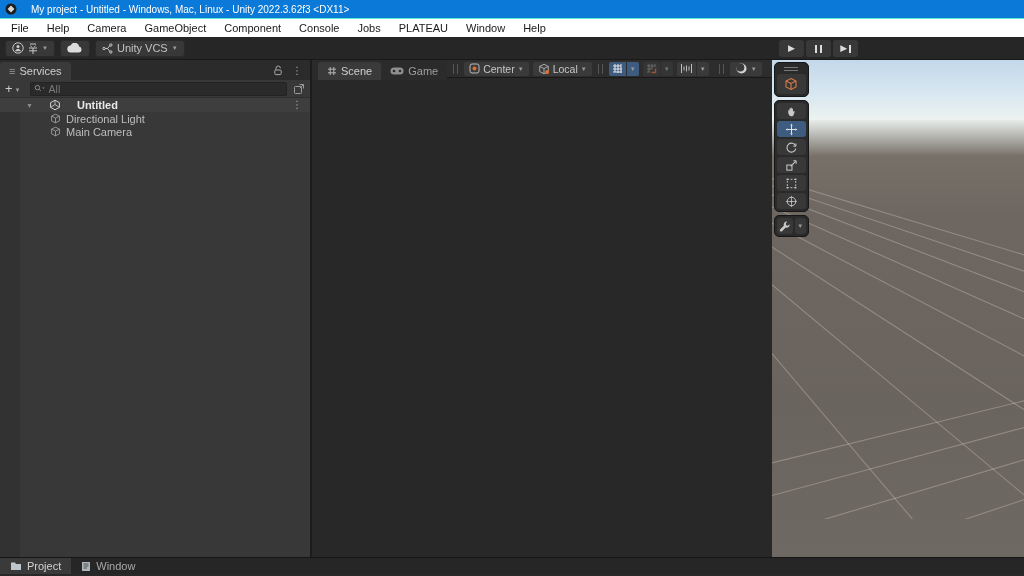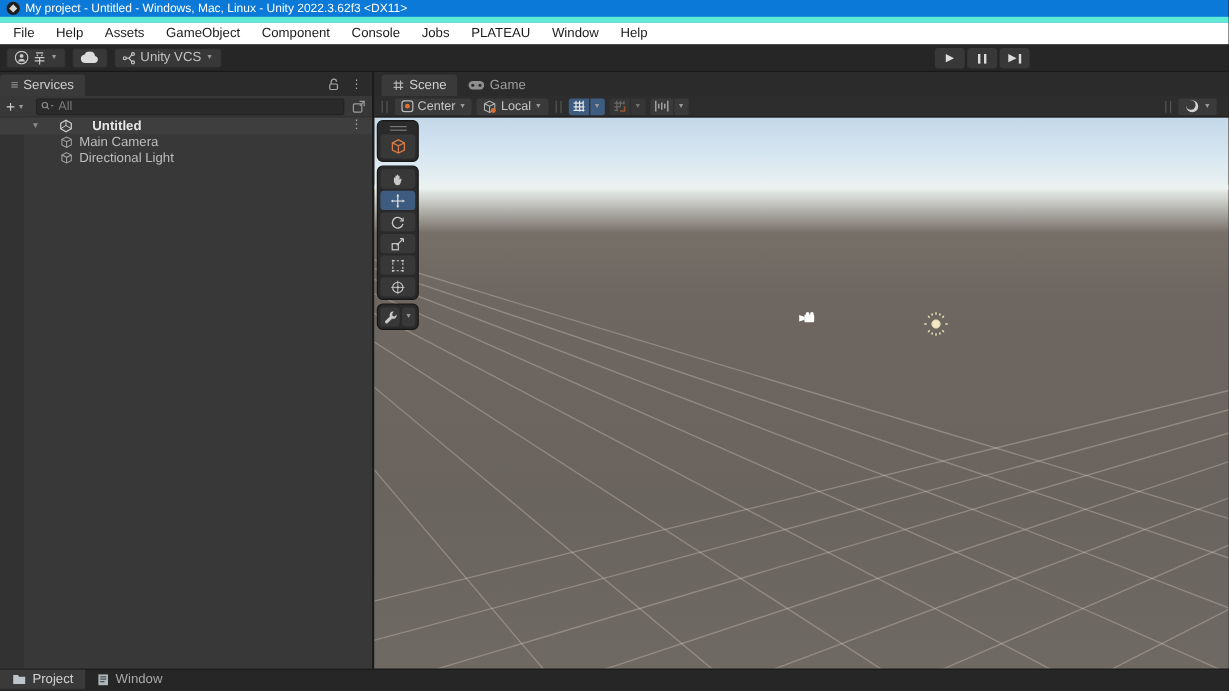--- a/index.html
+++ b/index.html
@@ -1,22 +1,22 @@
 <!DOCTYPE html>
 <html><head>
 <meta charset="utf-8">
 <style>
   * { box-sizing: border-box; margin: 0; padding: 0; }
   body { background:#000; }
   .window{width:1024px;height:576px;position:relative;overflow:hidden;background:#282828;
     font-family:"Liberation Sans",sans-serif;font-size:11px;color:#c2c2c2;}
 
   
-  .titlebar{height:19px;background:#0b79d7;display:flex;align-items:center;gap:4px;
-    padding-left:5px;color:#fff;font-size:10px;border-bottom:5px solid #5eead4;}
+  .titlebar{height:19px;background:#0b79d7;display:flex;align-items:center;gap:14px;
+    padding-left:5px;color:#fff;font-size:10px;border-bottom:1px solid #5eead4;}
 
   
   .menubar{height:18px;background:#ffffff;display:flex;align-items:center;padding-left:2px;
     color:#1a1a1a;font-size:11px;}
   .menu-item{padding:0 9px;line-height:18px;cursor:default;}
 
   
   .toolbar{height:23px;background:#262626;border-bottom:1px solid #191919;display:flex;
     align-items:center;padding-left:5px;position:relative;}
   .tb-btn{height:17px;background:#383838;border:1px solid #2a2a2a;border-radius:3px;
@@ -53,21 +53,21 @@
   .searchbox input::placeholder{color:#7a7a7a;}
   .pop-icn{margin-left:6px;}
   .tree{flex:1;background:linear-gradient(90deg,#323232 0,#323232 20px,#383838 20px);}
   .row{display:flex;align-items:center;color:#bdbdbd;}
   .scene-row{height:14px;background:#3e3e3e;padding-left:26px;gap:16px;color:#e8e8e8;font-weight:bold;}
   .row-kebab{margin-left:auto;padding-right:8px;font-weight:normal;}
   .child{height:13px;padding-left:50px;gap:5px;}
   .expander{font-size:7px;color:#8a8a8a;line-height:1;}
 
   
-  .scenepanel{flex:1;display:flex;flex-direction:column;min-width:0;}
+  .scenepanel{flex:1;display:flex;min-width:0;}
   .scenepanel .tab{margin-left:0;}
   .scenepanel .tabstrip{padding-left:6px;}
   .scene-toolbar{height:18px;background:#2d2d2d;border-bottom:1px solid #191919;
     display:flex;align-items:center;gap:4px;padding:0 4px;}
   .sgrip{width:5px;height:10px;border-left:1px solid #565656;border-right:1px solid #565656;margin:0 2px;}
   .sbtn{height:14px;background:#3a3a3a;border-radius:2px;display:flex;align-items:center;
     gap:3px;padding:0 5px;font-size:10.5px;color:#c6c6c6;}
   .grp{display:flex;gap:1px;}
   .ibtn{height:14px;background:#3a3a3a;display:flex;align-items:center;justify-content:center;padding:0 3px;}
   .grp .m{border-radius:2px 0 0 2px;}
@@ -117,21 +117,21 @@
     <svg width="12" height="12" viewBox="0 0 12 12">
         <circle cx="6" cy="6" r="5.5" fill="#1d1d1d"></circle>
         <path d="M6 2.6 9.4 6 6 9.4 2.6 6z" fill="#d8d8d8"></path>
       </svg>
     <span>My project - Untitled - Windows, Mac, Linux - Unity 2022.3.62f3 &lt;DX11&gt;</span>
   </div>
 
   <div class="menubar">
     <span class="menu-item">File</span>
     <span class="menu-item">Help</span>
-    <span class="menu-item">Assets</span>
+    <span class="menu-item">Camera</span>
     <span class="menu-item">GameObject</span>
     <span class="menu-item">Component</span>
     <span class="menu-item">Console</span>
     <span class="menu-item">Jobs</span>
     <span class="menu-item">PLATEAU</span>
     <span class="menu-item">Window</span>
     <span class="menu-item">Help</span>
   </div>
 
   <div class="toolbar">
@@ -220,28 +220,28 @@
               <path d="M6 1.2v4.3M6 5.5l4.4 2.8M6 5.5 1.6 8.3" stroke-width=".8"></path>
             </svg>
           <span>Untitled</span>
           <span class="kebab row-kebab">⋮</span>
         </div>
         <div class="row child">
           <svg width="11" height="11" viewBox="0 0 14 14" fill="none" stroke="#a2a2a2" stroke-width="1.1">
               <path d="M7 1.5 12 4v6l-5 2.5L2 10V4z"></path>
               <path d="M2 4l5 2.5L12 4M7 6.5v6"></path>
             </svg>
-          <span>Main Camera</span>
+          <span>Directional Light</span>
         </div>
         <div class="row child">
           <svg width="11" height="11" viewBox="0 0 14 14" fill="none" stroke="#a2a2a2" stroke-width="1.1">
               <path d="M7 1.5 12 4v6l-5 2.5L2 10V4z"></path>
               <path d="M2 4l5 2.5L12 4M7 6.5v6"></path>
             </svg>
-          <span>Directional Light</span>
+          <span>Main Camera</span>
         </div>
       </div>
     </div>
 
     <div class="scenepanel">
       <div class="tabstrip">
         <div class="tab active">
           <svg width="10" height="10" viewBox="0 0 10 10" stroke="#b5b5b5" fill="none">
               <path d="M3.2 1v8M6.8 1v8M1 3.2h8M1 6.8h8"></path>
             </svg>

